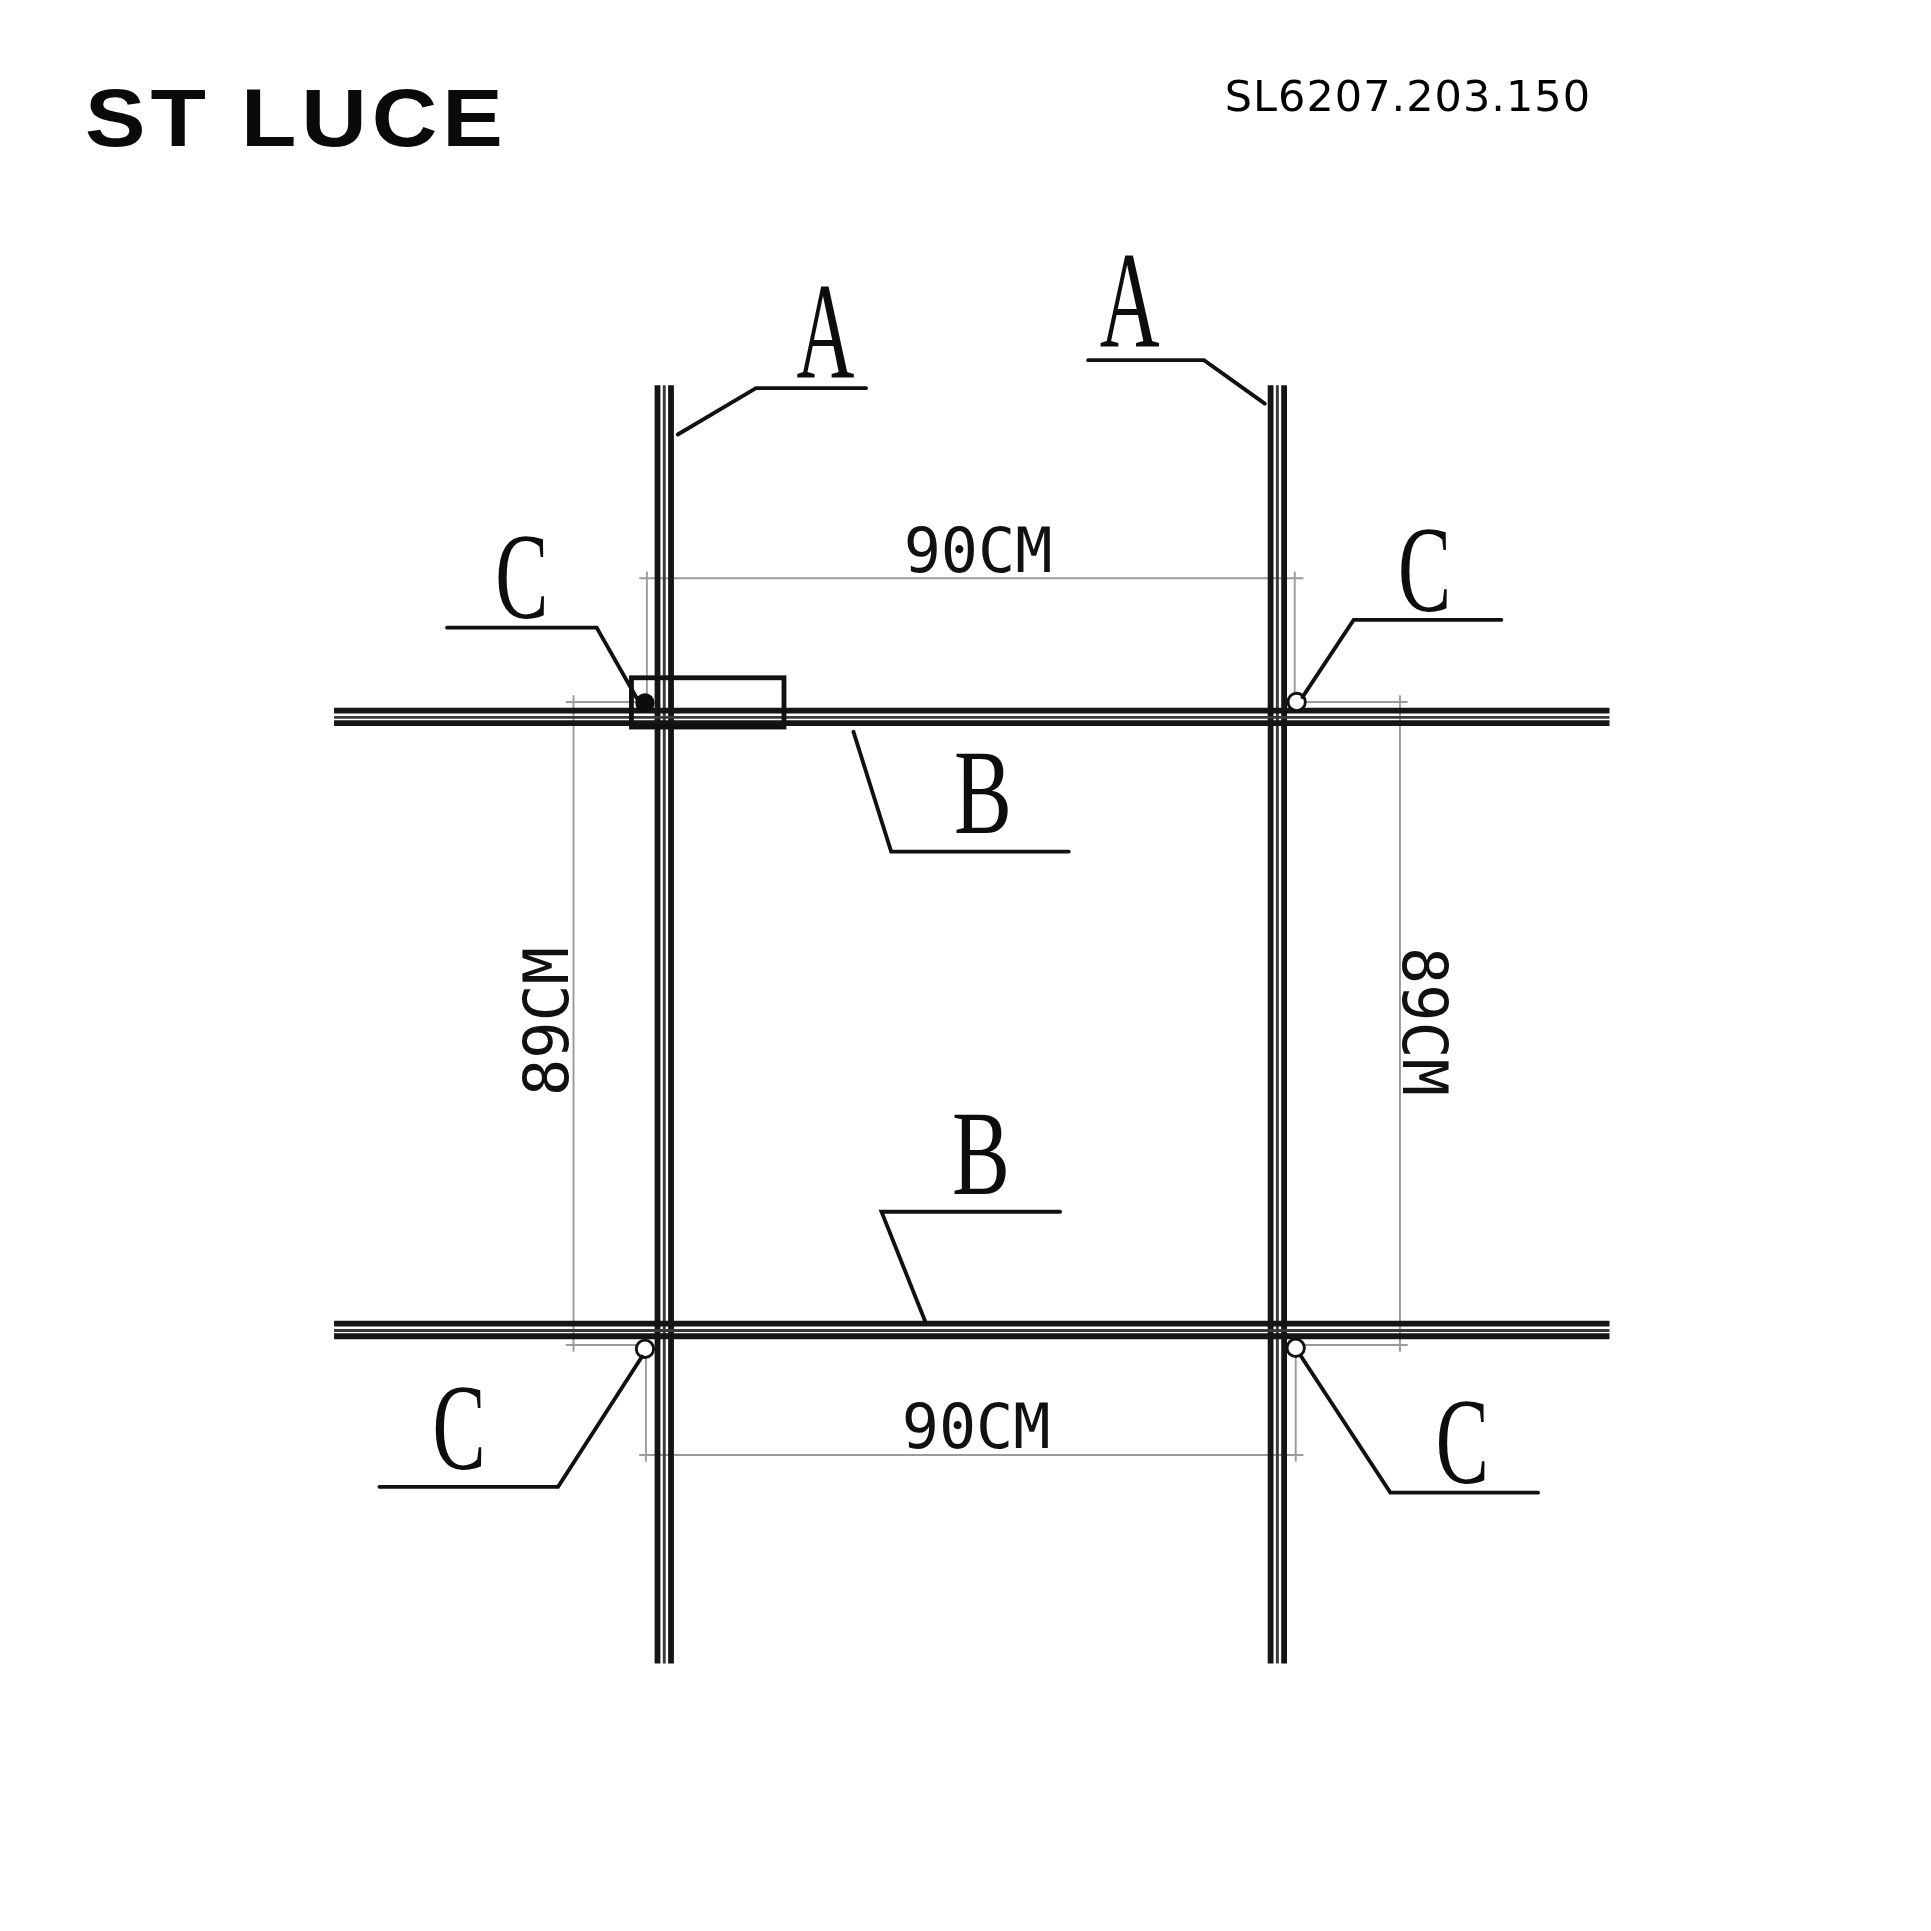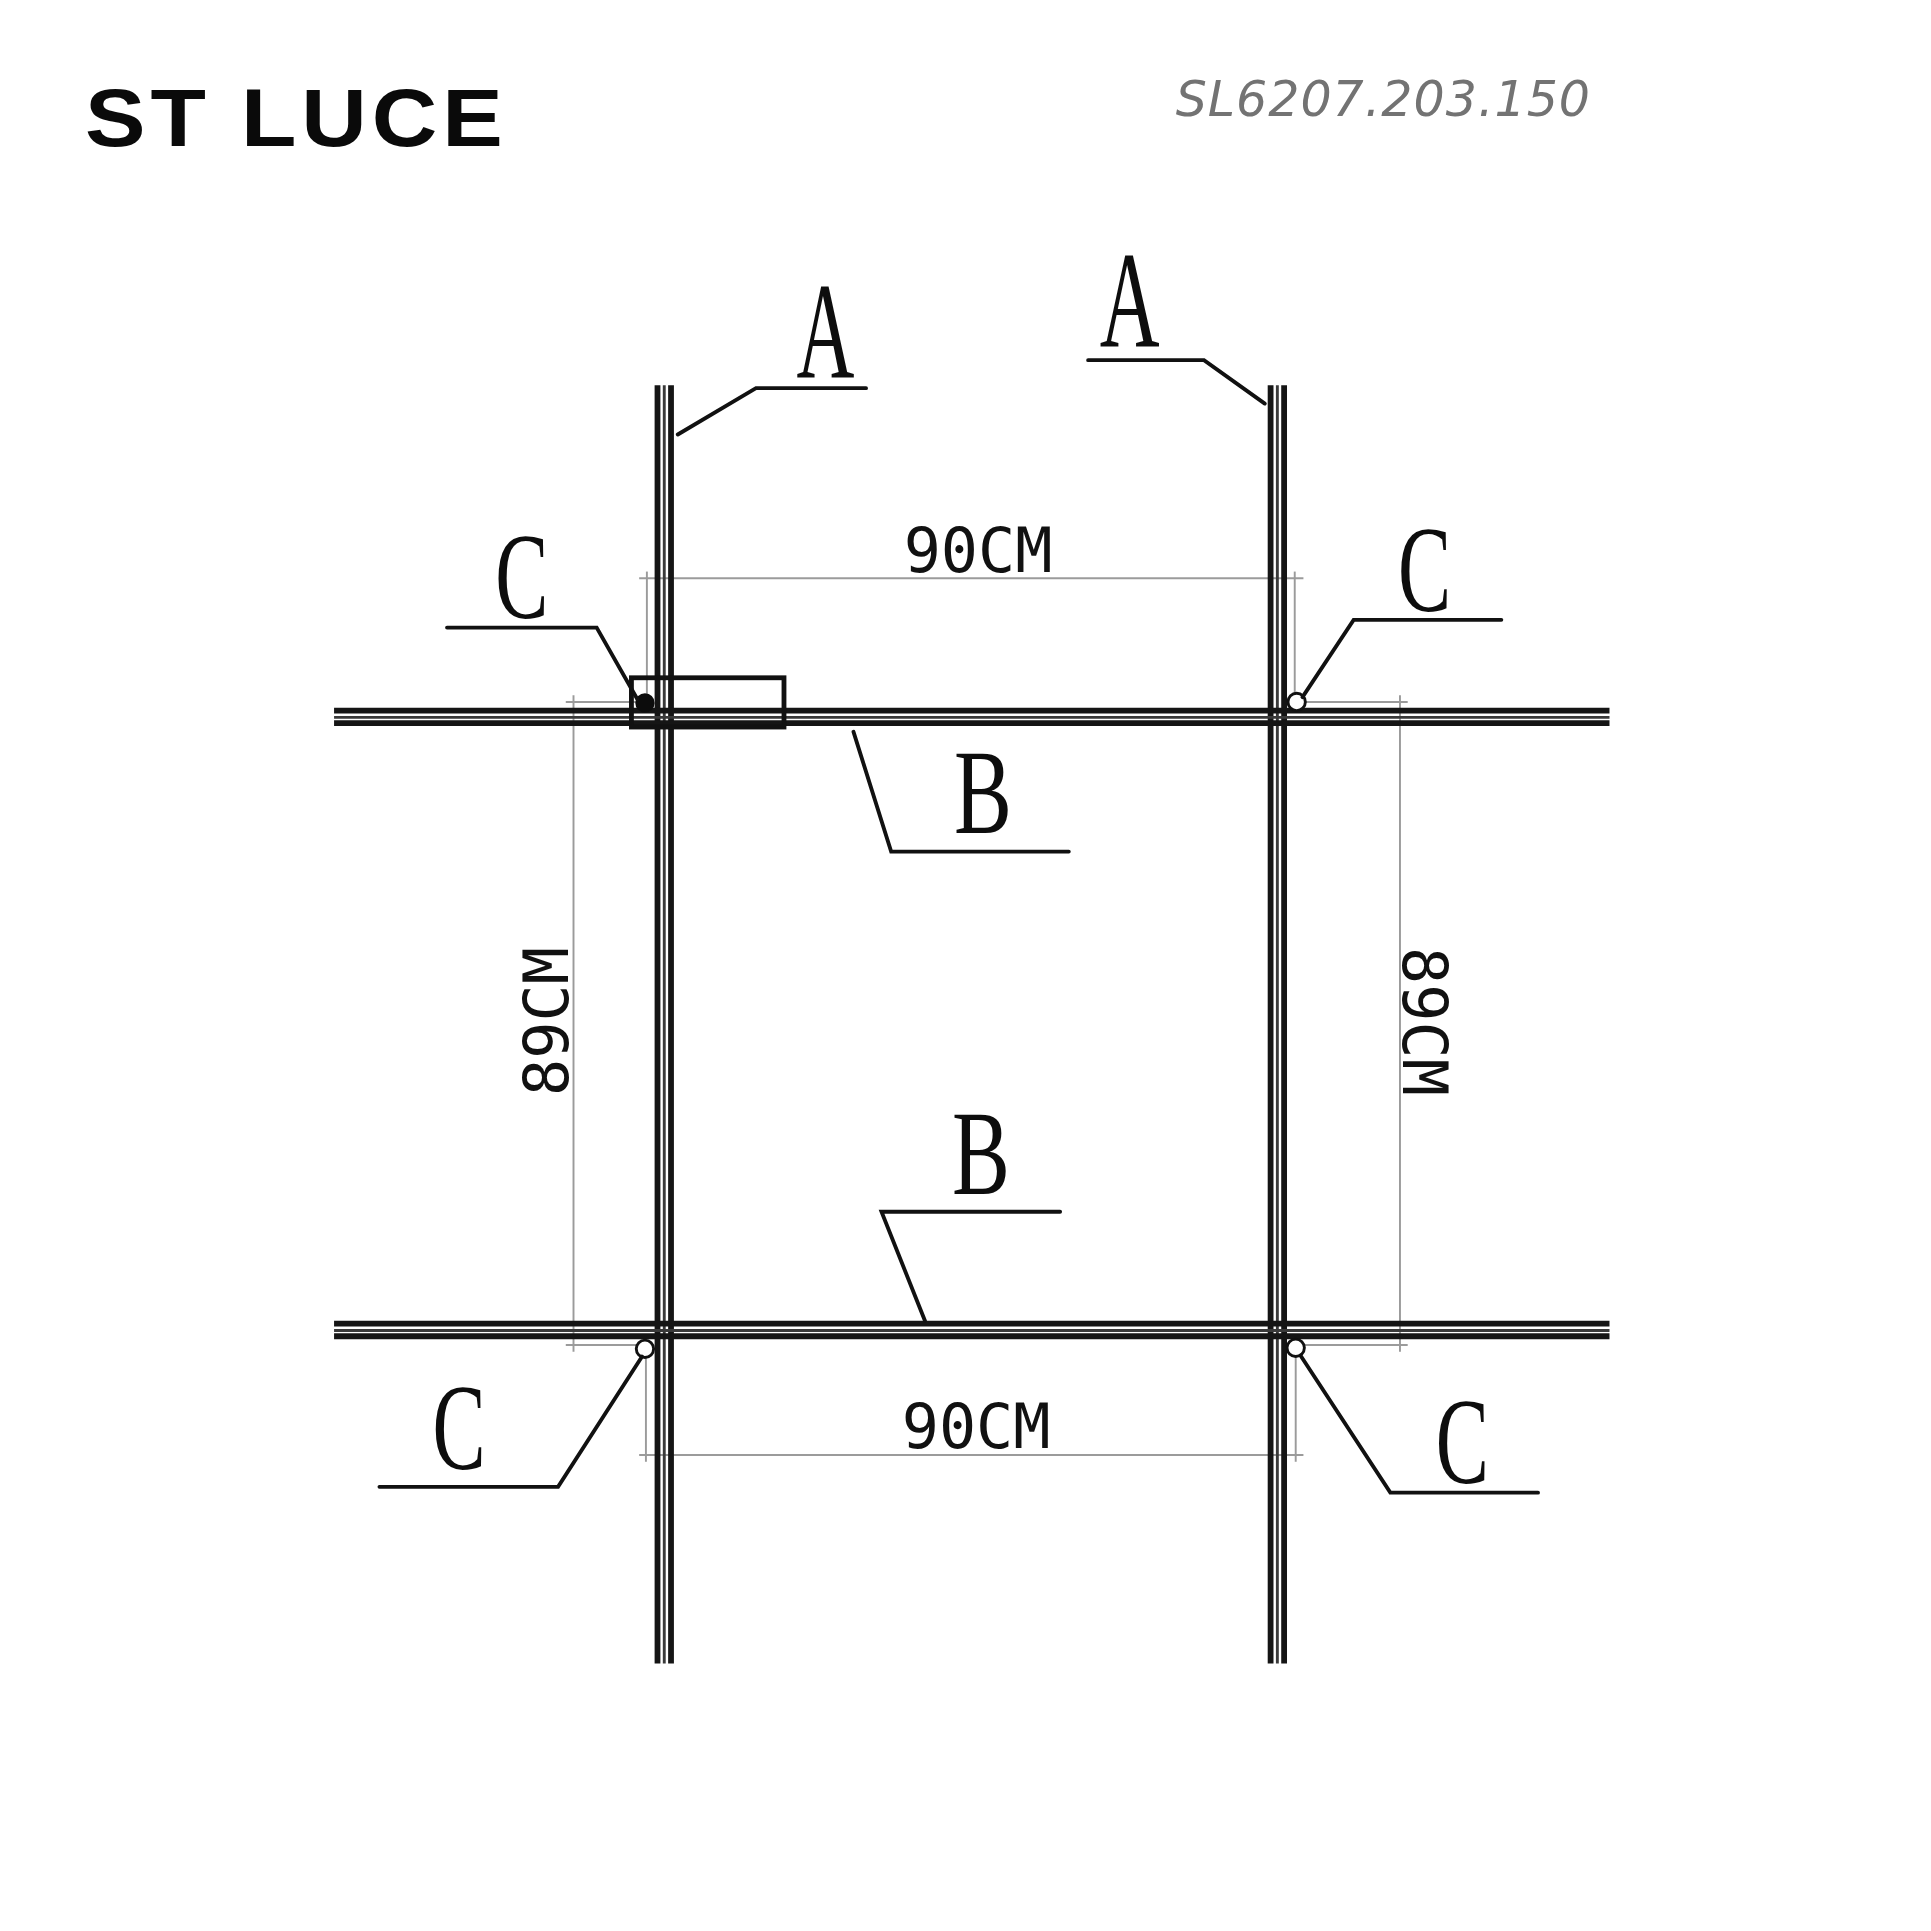--- a/index.html
+++ b/index.html
@@ -17,24 +17,23 @@
     font-size:89px;line-height:1;
     letter-spacing:4.8px;
     color:#0a0a0a;
     transform:scale(1.02,0.92);
     transform-origin:left top;
   }
   .code{
     position:absolute;right:85px;top:75px;
     font-family:"DejaVu Sans", sans-serif;
     font-weight:400;
-    font-size:49px;line-height:1;
-    color:#737373;
+    font-size:43px;line-height:1;
+    color:#000000;
     letter-spacing:1px;
-    font-style:italic;
   }
   svg.drawing{position:absolute;left:0;top:0;width:1931px;height:1931px;}
   .cad-serif{font-family:"Liberation Serif","DejaVu Serif",serif;fill:#0d0d0d;}
   .cad-dim{font-family:"DejaVu Sans Mono","Liberation Mono",monospace;fill:#111;}
 </style>
 </head>
 <body>
 
 <div class="page">
 

